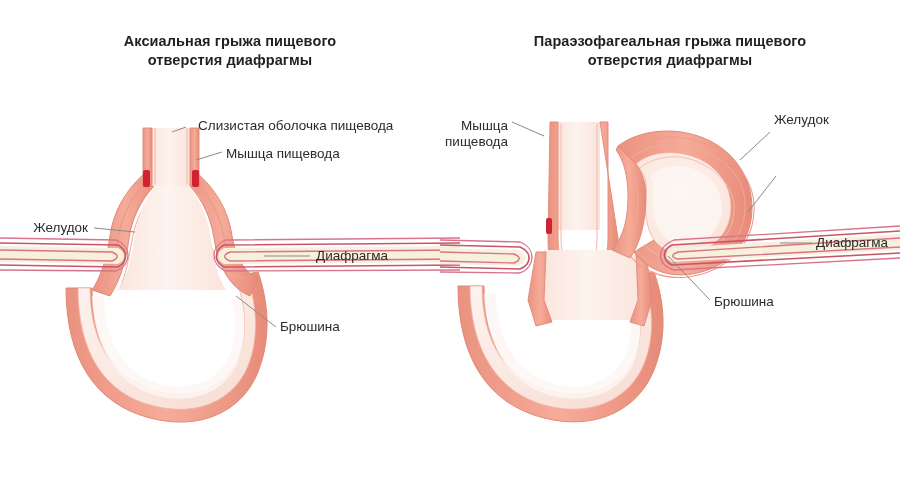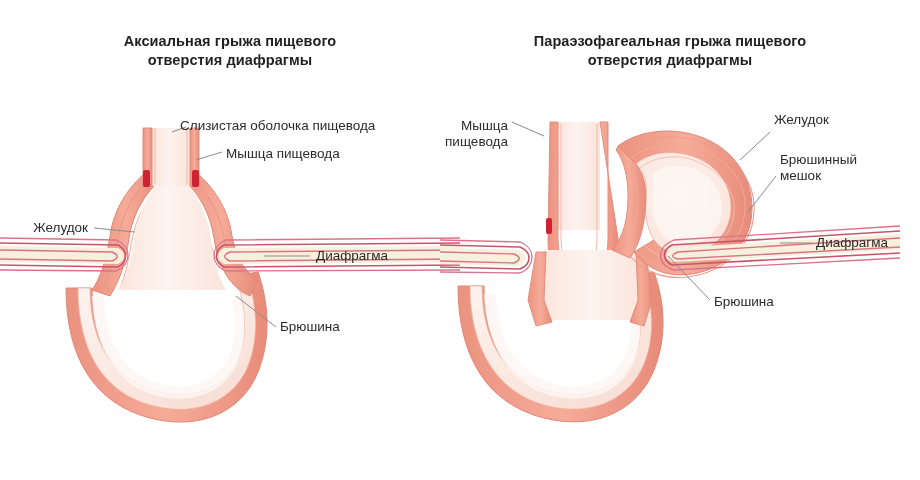--- a/index.html
+++ b/index.html
@@ -149,21 +149,21 @@
         <g stroke="#8a8a8a" stroke-width="1" fill="none">
           <path d="M 172,132 L 186,127"></path>
           <path d="M 196,160 L 222,152"></path>
           <path d="M 94,228 L 135,232"></path>
           <path d="M 264,256 L 310,256"></path>
           <path d="M 236,296 L 276,327"></path>
         </g>
       </svg>
     </div>
 
-    <div class="lbl l" style="left:180px;top:118px;">Слизистая оболочка пищевода</div>
+    <div class="lbl l" style="left:198px;top:118px;">Слизистая оболочка пищевода</div>
 
     <div class="lbl l" style="left:226px;top:146px;">Мышца пищевода</div>
 
     <div class="lbl r" style="left:0px;width:88px;top:220px;">Желудок</div>
 
     <div class="lbl l" style="left:316px;top:248px;">Диафрагма</div>
 
     <div class="lbl l" style="left:280px;top:319px;">Брюшина</div>
   </div>
 
@@ -309,21 +309,19 @@
           <path d="M 340,243 L 372,243"></path>
           <path d="M 228,256 L 270,300"></path>
         </g>
       </svg>
     </div>
 
     <div class="lbl r" style="left:0px;width:68px;top:118px;">Мышца пищевода</div>
 
     <div class="lbl l" style="left:334px;top:112px;">Желудок</div>
 
-    <div class="lbl l" style="left:340px;top:152px;">Брюшинный
-мешок</div>
 
     <div class="lbl l" style="left:376px;top:235px;">Диафрагма</div>
 
     <div class="lbl l" style="left:274px;top:294px;">Брюшина</div>
   </div>
 
 </div>
 
 </body></html>

